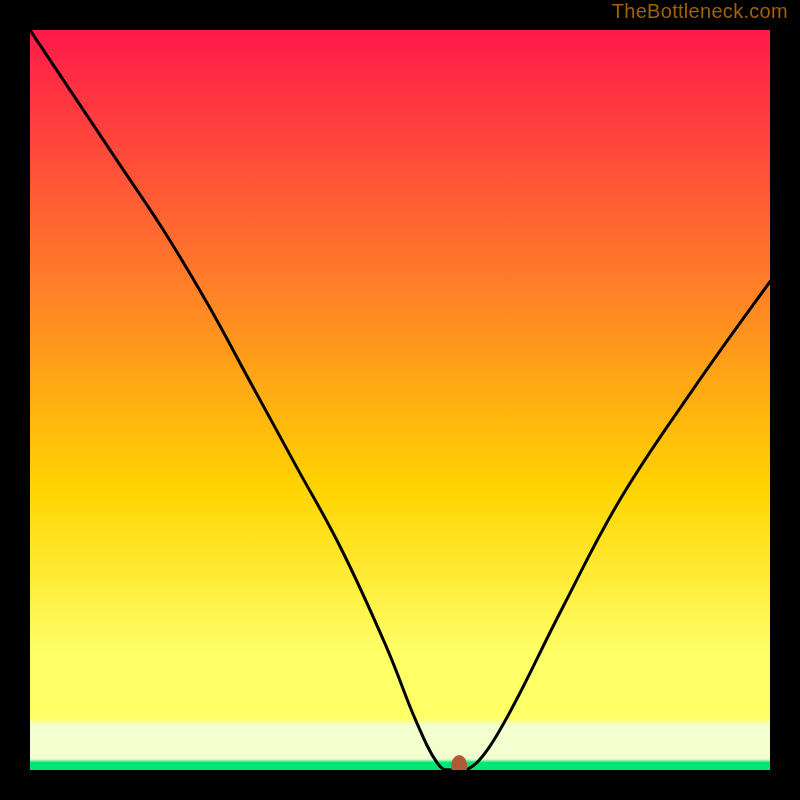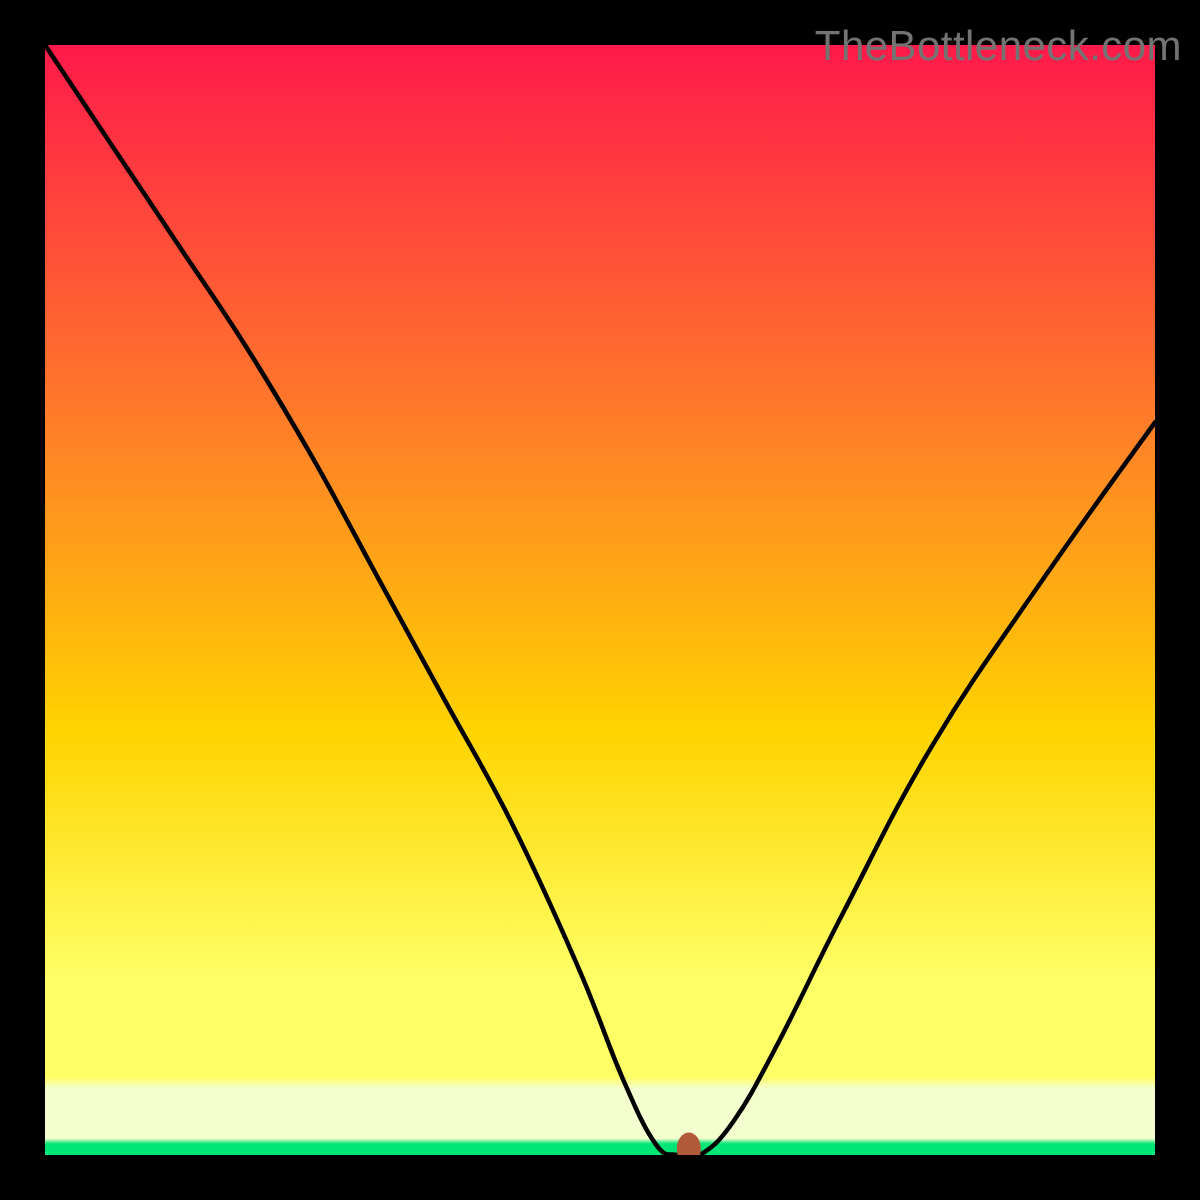--- a/index.html
+++ b/index.html
@@ -11,24 +11,24 @@
     font-family: Arial, Helvetica, sans-serif;
   }
   .container {
     position: relative;
     width: 800px;
     height: 800px;
     background: #000;
   }
   .watermark {
     position: absolute;
-    top: 15px;
+    top: 0;
     right: 12px;
-    color: #737373;
-    font-size: 28px;
+    color: #a16207;
+    font-size: 20px;
     font-weight: 500;
     letter-spacing: 0.3px;
     z-index: 10;
   }
   .plot {
     position: absolute;
     top: 30px;
     left: 30px;
     width: 740px;
     height: 740px;

